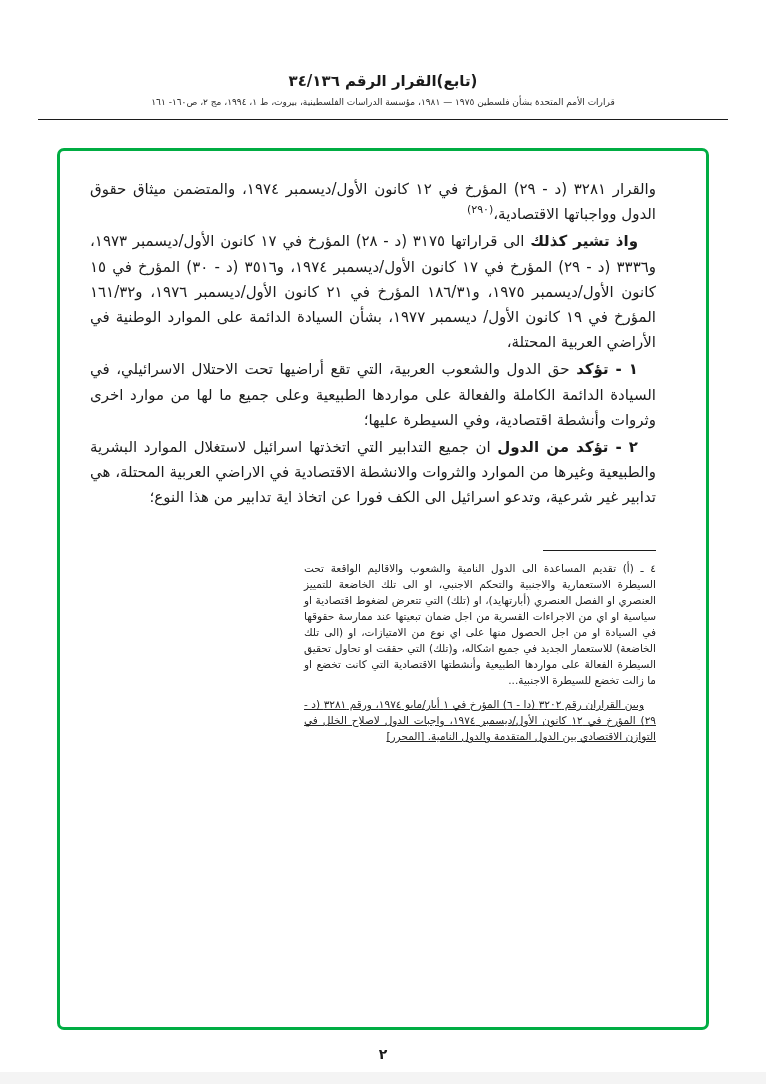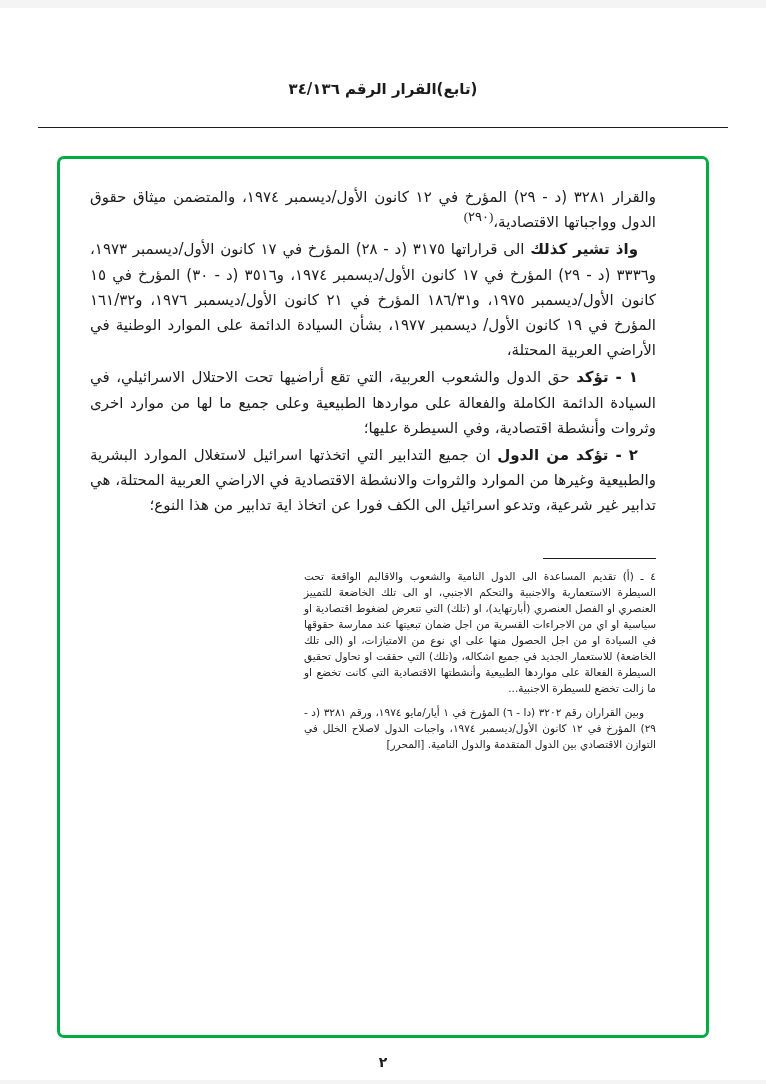--- a/index.html
+++ b/index.html
@@ -6,21 +6,21 @@
     --accent: #00ad43;
     --ink: #1b1b1b;
     --paper: #ffffff;
   }
   * { margin: 0; padding: 0; box-sizing: border-box; }
   html, body { background: #f4f4f4; }
   .page {
     position: relative;
     width: 766px;
     height: 1072px;
-    margin: 8px auto;
+    margin: 0 auto;
     background: var(--paper);
     font-family: "DejaVu Sans", sans-serif;
     color: var(--ink);
     overflow: hidden;
   }
   .header {
     position: absolute;
     top: 72px;
     left: 0;
     right: 0;
@@ -68,59 +68,59 @@
     font-size: 15px;
     line-height: 1.68;
     text-align: justify;
     color: var(--ink);
     margin: 0 0 2px 0;
   }
   .para.indent { text-indent: 18px; }
   .pnum { font-weight: bold; }
   .plead { font-weight: bold; }
   .pref {
-    font-size: 13px;
+    font-size: 11px;
     vertical-align: super;
     line-height: 0;
-    font-family: Liberation Serif, serif;
   }
   .footnote {
     margin-top: 40px;
     width: 352px; 
   }
   .fn-rule {
     width: 113px;
     border-top: 1.5px solid #1c1c1c;
     margin-bottom: 10px;
   }
   .footnote .fn-para {
     font-size: 10.5px;
     line-height: 1.52;
     text-align: justify;
     color: #232323;
     margin: 0 0 8px 0;
   }
-  .fn-para.indent { text-indent: 12px; }
+  .fn-para.indent { text-indent: 12px; text-decoration: underline; }
   .page-number {
     position: absolute;
     bottom: 10px;
     left: 0;
     right: 0;
     text-align: center;
     font-size: 14px;
     font-weight: bold;
   }
 </style>
 </head>
 <body>
 
 <div class="page">
 
   <div class="header">
     <div class="header-title">(تابع)القرار الرقم ٣٤/١٣٦</div>
+    <div class="header-source">قرارات الأمم المتحدة بشأن فلسطين ١٩٧٥ — ١٩٨١، مؤسسة الدراسات الفلسطينية، بيروت، ط ١، ١٩٩٤، مج ٢، ص١٦٠- ١٦١</div>
   </div>
 
   <div class="header-rule"></div>
 
   <div class="green-box"></div>
 
   <div class="content" lang="ar" dir="rtl">
     <div class="body-text">
         <p class="para">والقرار ٣٢٨١ (د - ٢٩) المؤرخ في ١٢ كانون الأول/ديسمبر ١٩٧٤، والمتضمن ميثاق حقوق الدول وواجباتها الاقتصادية،<sup class="pref">(٢٩٠)</sup></p>
         <p class="para indent"><b class="plead">واذ تشير كذلك</b> الى قراراتها ٣١٧٥ (د - ٢٨) المؤرخ في ١٧ كانون الأول/ديسمبر ١٩٧٣، و٣٣٣٦ (د - ٢٩) المؤرخ في ١٧ كانون الأول/ديسمبر ١٩٧٤، و٣٥١٦ (د - ٣٠) المؤرخ في ١٥ كانون الأول/ديسمبر ١٩٧٥، و١٨٦/٣١ المؤرخ في ٢١ كانون الأول/ديسمبر ١٩٧٦، و١٦١/٣٢ المؤرخ في ١٩ كانون الأول/ ديسمبر ١٩٧٧، بشأن السيادة الدائمة على الموارد الوطنية في الأراضي العربية المحتلة،</p>

